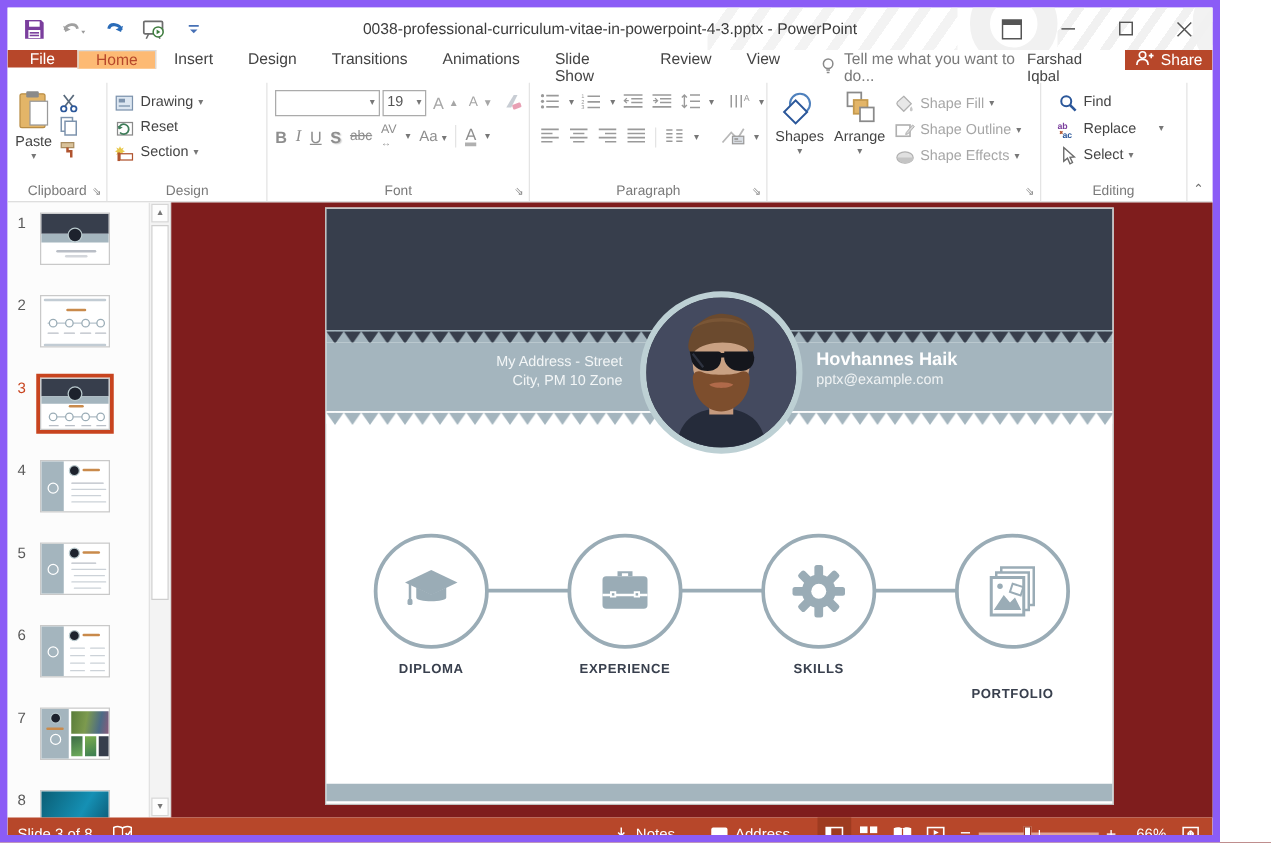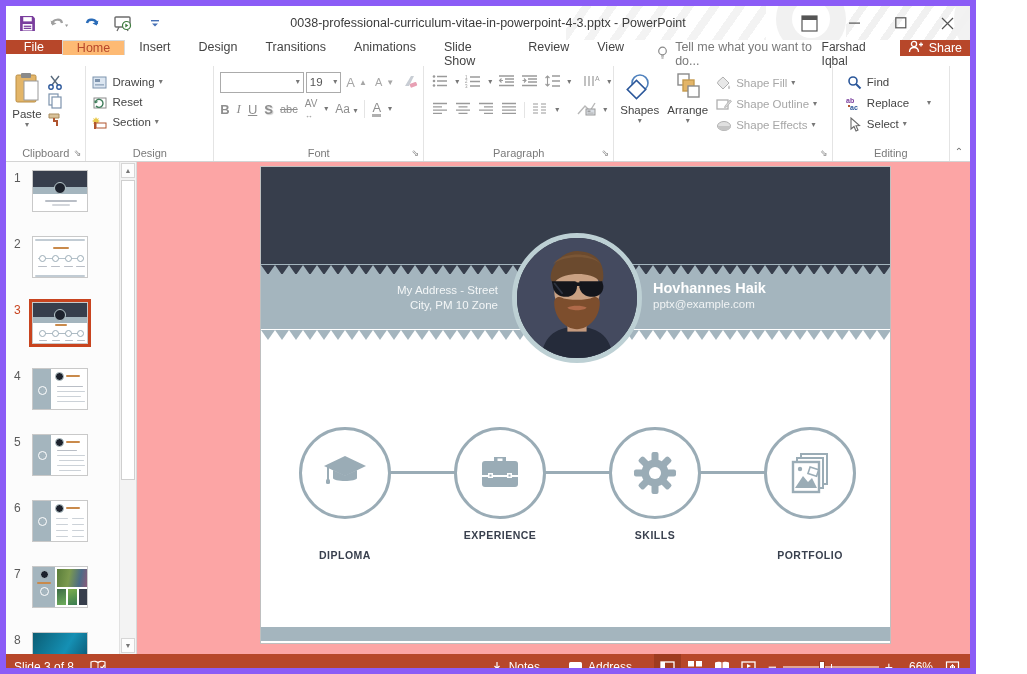--- a/index.html
+++ b/index.html
@@ -62,21 +62,21 @@
   .m-line { position:absolute; background:#b9bec6; height:2px; border-radius:1px; }
   .m-circ { position:absolute; width:7px; height:7px; border:1px solid #9aacb6; border-radius:50%; background:#fff; }
   .m-side { position:absolute; left:0; top:0; width:34%; height:100%; background:#a4b5be; }
   .m-ring { position:absolute; width:9px; height:9px; border:1px solid #fff; border-radius:50%; }
   .m-orange { background:#c98a4b; }
   .m-grad8 { position:absolute; inset:0; background:linear-gradient(120deg,#0b5e75,#1590b4 55%,#0a4a63); }
   .tscroll { position:absolute; right:0; top:0; width:17px; height:100%; background:#f3f3f3; border-left:1px solid #e2e2e2; }
   .tscroll .arr { position:absolute; left:1px; width:14px; height:15px; background:#fdfdfd; border:1px solid #d6d6d6; color:#777; font-size:7px; display:flex; align-items:center; justify-content:center; }
   .tscroll .thumbbar { position:absolute; left:1px; top:18px; width:14px; height:300px; background:#fff; border:1px solid #cfcfcf; }
 
-  .main { position:relative; flex:1; background:#fca5a5; height:100%; }
+  .main { position:relative; flex:1; background:#7f1d1d; height:100%; }
   .canvas { position:absolute; left:123px; top:4px; width:631px; height:478px; background:#fff; border:1px solid #bfbfbf; overflow:hidden; }
 
   
   .sl-dark { position:absolute; left:0; top:0; width:100%; height:97px; background:#373e4c; }
   .sl-teeth1 { position:absolute; left:0; top:97px; width:100%; height:10px; background:#a4b5be; }
   .sl-band { position:absolute; left:0; top:107px; width:100%; height:55px; background:#a4b5be; }
   .sl-teeth2 { position:absolute; left:0; top:162px; width:100%; height:10px; background:#fff; }
   .sl-footer { position:absolute; left:0; top:460px; width:100%; height:14px; background:#a4b5be; }
   .photo { position:absolute; left:251px; top:66px; width:130px; height:130px; border-radius:50%; border:5px solid #bdd0d4; background:#424856; overflow:hidden; }
   .addr { position:absolute; right:392px; top:116px; text-align:right; color:#f3f6f7; font-size:11.5px; line-height:15px; }
@@ -714,21 +714,21 @@
           <svg width="46" height="46" viewBox="0 0 46 46">
             <rect x="14" y="4" width="26" height="30" fill="#fff" stroke="#9aacb6" stroke-width="2"></rect>
             <rect x="10" y="8" width="26" height="30" fill="#fff" stroke="#9aacb6" stroke-width="2"></rect>
             <rect x="6" y="12" width="26" height="30" fill="#fff" stroke="#9aacb6" stroke-width="2.4"></rect>
             <circle cx="13" cy="19" r="2.2" fill="#9aacb6"></circle>
             <polygon points="8,38 16,26 21,32 25,28 30,38" fill="#9aacb6"></polygon>
             <rect x="22" y="18" width="9" height="7" transform="rotate(18 26 21)" fill="#fff" stroke="#9aacb6" stroke-width="1.6"></rect>
           </svg>
         </div>
 
-        <div class="ag-label" style="left:14px;margin-top:20px;">DIPLOMA</div>
+        <div class="ag-label" style="left:14px;">DIPLOMA</div>
         <div class="ag-label" style="left:169px;">EXPERIENCE</div>
         <div class="ag-label" style="left:324px;">SKILLS</div>
         <div class="ag-label" style="left:479px;margin-top:20px;">PORTFOLIO</div>
 
         <div class="sl-footer"></div>
       </div>
     </div>
 
     <div class="vscroll">
       <div class="arr" style="top:1px;">▲</div>

